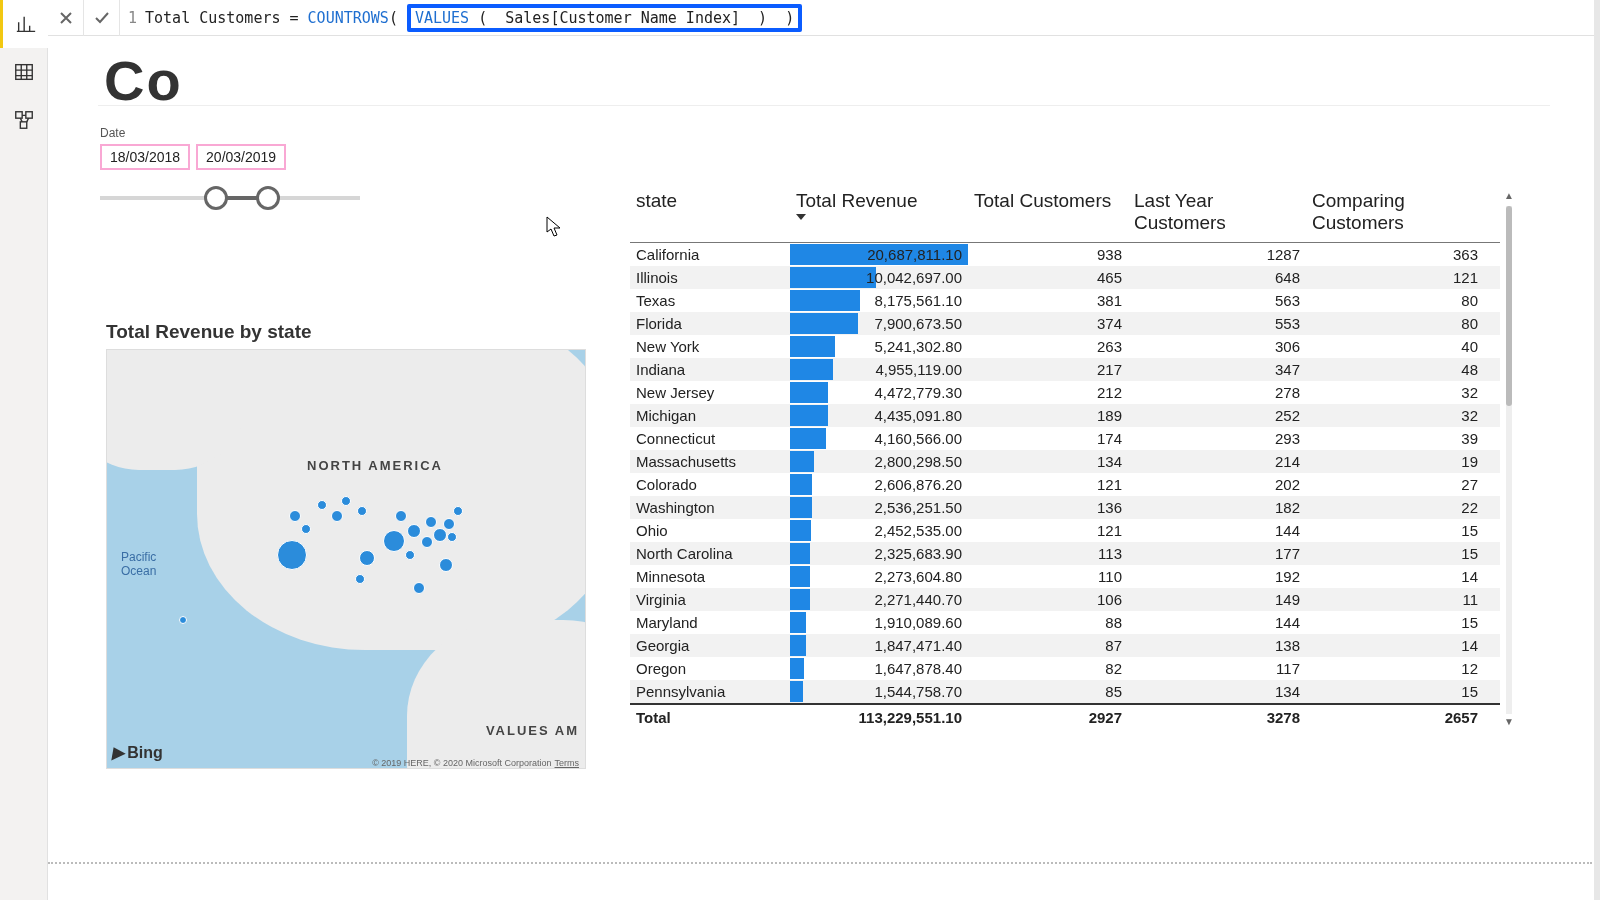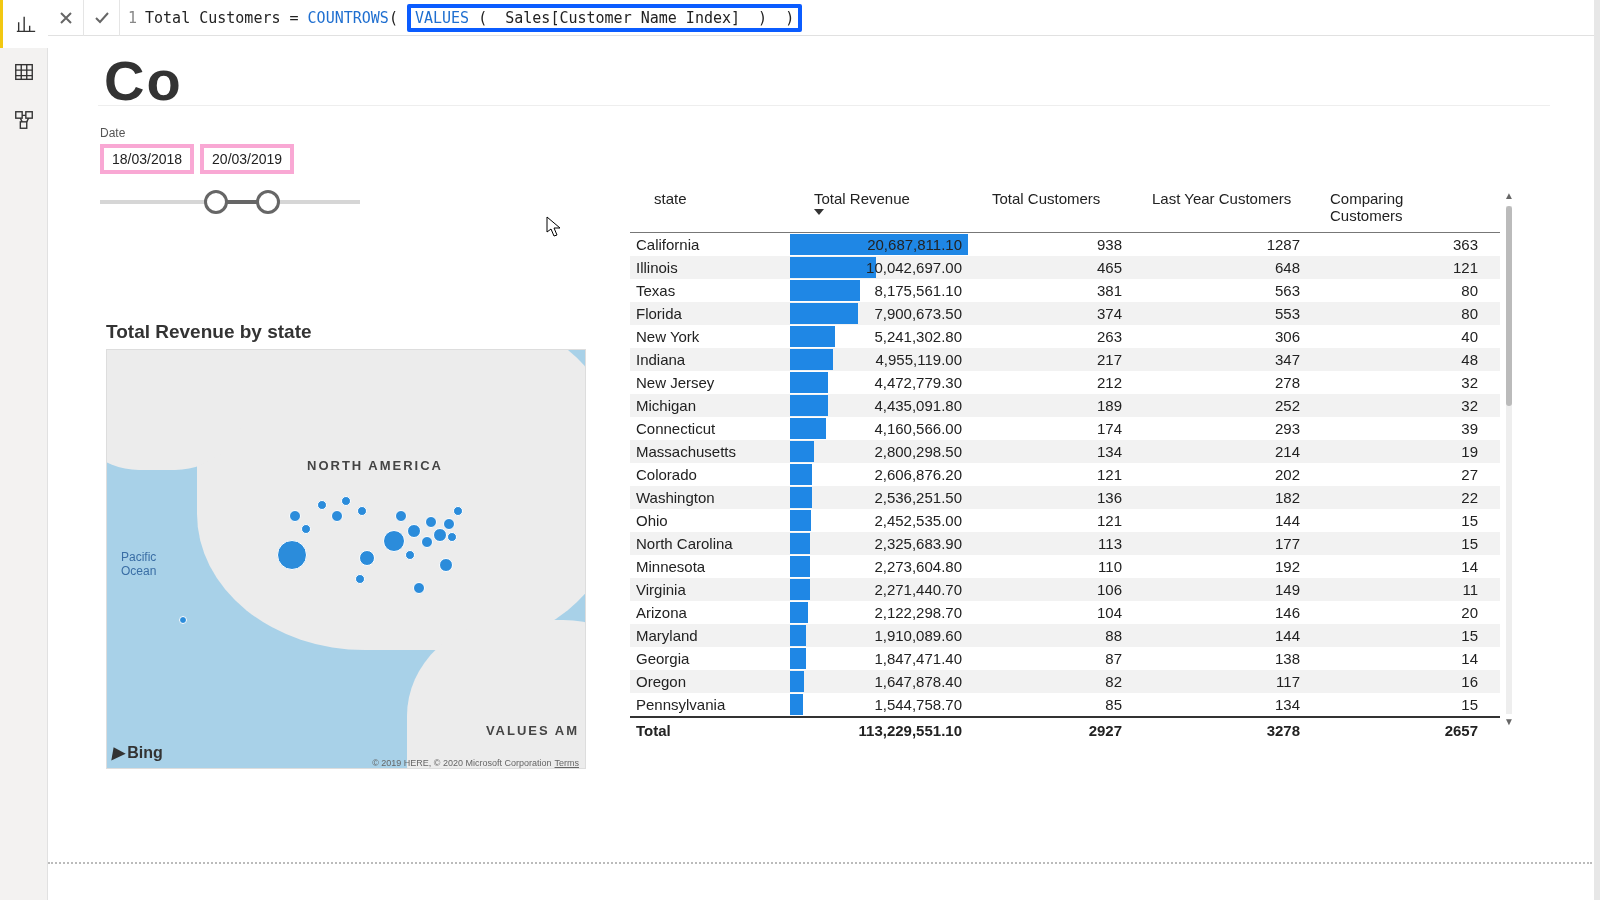--- a/index.html
+++ b/index.html
@@ -12,41 +12,41 @@
   .fb-btn { width:36px; height:36px; display:flex; align-items:center; justify-content:center; cursor:pointer; border-right:1px solid #e5e5e5; color:#555; }
   .fb-lineno { color:#888; padding:0 8px; }
   .fb-text { white-space:pre; }
   .tok-fn { color:#1f6fd0; }
   .hl-box { border:4px solid #0b5cff; padding:1px 4px; border-radius:2px; }
   .report-canvas { position:absolute; left:48px; top:36px; right:0; bottom:0; padding:12px 50px 10px 50px; }
   .title-obscured { font-size:56px; font-weight:700; color:#333; letter-spacing:2px; height:58px; overflow:hidden; border-bottom:1px solid #eee; padding-left:6px; }
   .date-slicer { margin-top:20px; margin-left:2px; width:260px; }
   .date-label { font-size:12px; color:#555; margin-bottom:4px; }
   .date-boxes { display:flex; gap:6px; }
-  .date-box { border:4px solid #f9a8d4; padding:3px 8px; font-size:14px; background:#fff; }
+  .date-box { border:2px solid #f9a8d4; padding:3px 8px; font-size:14px; background:#fff; }
   .slider-track { position:relative; height:38px; margin-top:8px; }
   .slider-line { position:absolute; top:18px; left:0; right:0; height:4px; background:#d6d6d6; }
   .slider-fill { position:absolute; top:18px; height:4px; background:#666; }
   .slider-handle { position:absolute; top:8px; width:24px; height:24px; border:3px solid #666; border-radius:50%; background:#fff; cursor:grab; }
   .map-card { position:absolute; left:58px; top:285px; width:480px; }
   .map-title { font-size:19px; font-weight:600; color:#333; margin-bottom:6px; }
   .map-box { width:480px; height:420px; background:#a8d1e8; position:relative; overflow:hidden; border:1px solid #ddd; }
   .landmass { position:absolute; background:#ececec; border-radius:40%; }
   .map-label { position:absolute; font-size:13px; font-weight:700; color:#444; letter-spacing:2px; }
   .ocean-label { position:absolute; font-size:12px; color:#3a6ea5; }
   .bubble { position:absolute; background:#2b8cdb; border-radius:50%; border:1px solid #fff; }
   .bing { position:absolute; left:6px; bottom:6px; font-size:16px; font-weight:600; color:#333; }
   .bing-icon { display:inline-block; transform:skewX(-10deg); margin-right:2px; }
   .map-attrib { position:absolute; right:6px; bottom:0; font-size:9px; color:#666; }
   .map-attrib .terms { text-decoration:underline; margin-left:3px; }
   .cursor-arrow { position:absolute; left:498px; top:180px; width:16px; height:22px; pointer-events:none; }
   .matrix { position:absolute; left:582px; top:150px; width:870px; height:560px; font-size:15px; }
   .mx-head, .mx-row, .mx-total { display:grid; grid-template-columns: 160px 178px 160px 178px 178px; }
   .mx-head { border-bottom:1px solid #777; }
-  .mx-head .cell { padding:4px 6px 8px 6px; font-size:15px; color:#222;margin-left:18px; }
+  .mx-head .cell { padding:4px 6px 8px 6px; font-size:19px; color:#222; }
   .mx-head .sort::after { content:""; display:block; width:0; height:0; border-left:5px solid transparent; border-right:5px solid transparent; border-top:6px solid #333; margin-top:2px; }
   .mx-body { max-height:500px; overflow:hidden; }
   .mx-row .cell { padding:2px 6px; height:23px; line-height:19px; }
   .mx-row:nth-child(even) { background:#f2f2f2; }
   .mx-row .num, .mx-total .num { text-align:right; }
   .revcell { position:relative; text-align:right; }
   .revbar { position:absolute; left:0; top:1px; bottom:1px; background:#1f87e5; }
   .revtxt { position:relative; z-index:1; }
   .mx-total { border-top:2px solid #333; font-weight:700; }
   .mx-total .cell { padding:4px 6px; }
@@ -281,46 +281,39 @@
           <div class="cell num">14</div>
         </div>
         <div class="mx-row">
           <div class="cell">Virginia</div>
           <div class="cell revcell"><div class="revbar" style="width:11.0%"></div><span class="revtxt">2,271,440.70</span></div>
           <div class="cell num">106</div>
           <div class="cell num">149</div>
           <div class="cell num">11</div>
         </div>
         <div class="mx-row">
-          <div class="cell">Arizona</div>
-          <div class="cell revcell"><div class="revbar" style="width:10.3%"></div><span class="revtxt">2,122,298.70</span></div>
-          <div class="cell num">104</div>
-          <div class="cell num">146</div>
-          <div class="cell num">20</div>
-        </div>
-        <div class="mx-row">
           <div class="cell">Maryland</div>
           <div class="cell revcell"><div class="revbar" style="width:9.2%"></div><span class="revtxt">1,910,089.60</span></div>
           <div class="cell num">88</div>
           <div class="cell num">144</div>
           <div class="cell num">15</div>
         </div>
         <div class="mx-row">
           <div class="cell">Georgia</div>
           <div class="cell revcell"><div class="revbar" style="width:8.9%"></div><span class="revtxt">1,847,471.40</span></div>
           <div class="cell num">87</div>
           <div class="cell num">138</div>
           <div class="cell num">14</div>
         </div>
         <div class="mx-row">
           <div class="cell">Oregon</div>
           <div class="cell revcell"><div class="revbar" style="width:8.0%"></div><span class="revtxt">1,647,878.40</span></div>
           <div class="cell num">82</div>
           <div class="cell num">117</div>
-          <div class="cell num">16</div>
+          <div class="cell num">12</div>
         </div>
         <div class="mx-row">
           <div class="cell">Pennsylvania</div>
           <div class="cell revcell"><div class="revbar" style="width:7.5%"></div><span class="revtxt">1,544,758.70</span></div>
           <div class="cell num">85</div>
           <div class="cell num">134</div>
           <div class="cell num">15</div>
         </div>
       </div>
     <div class="mx-total">

